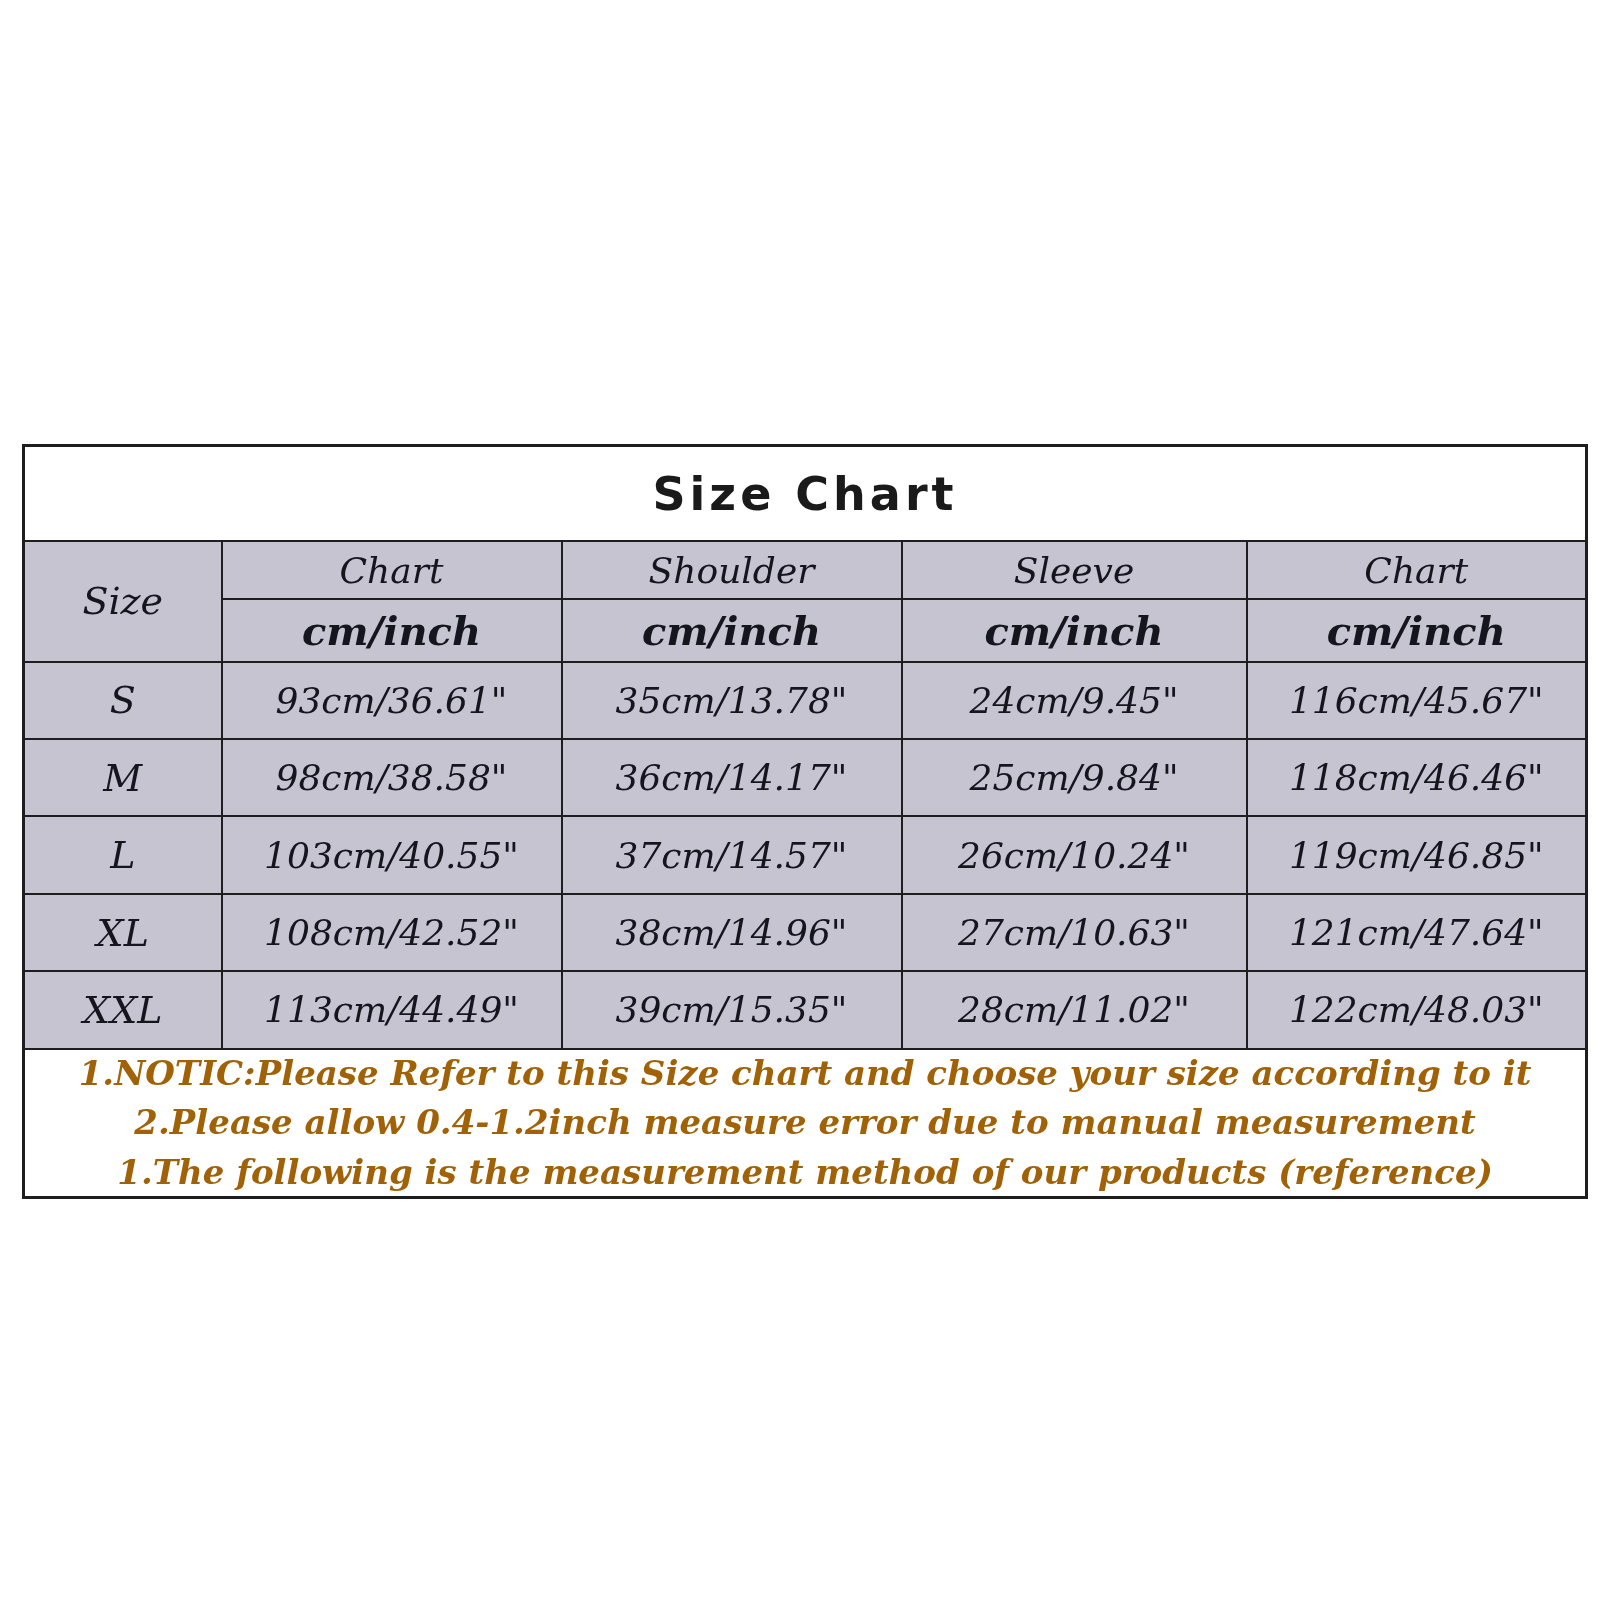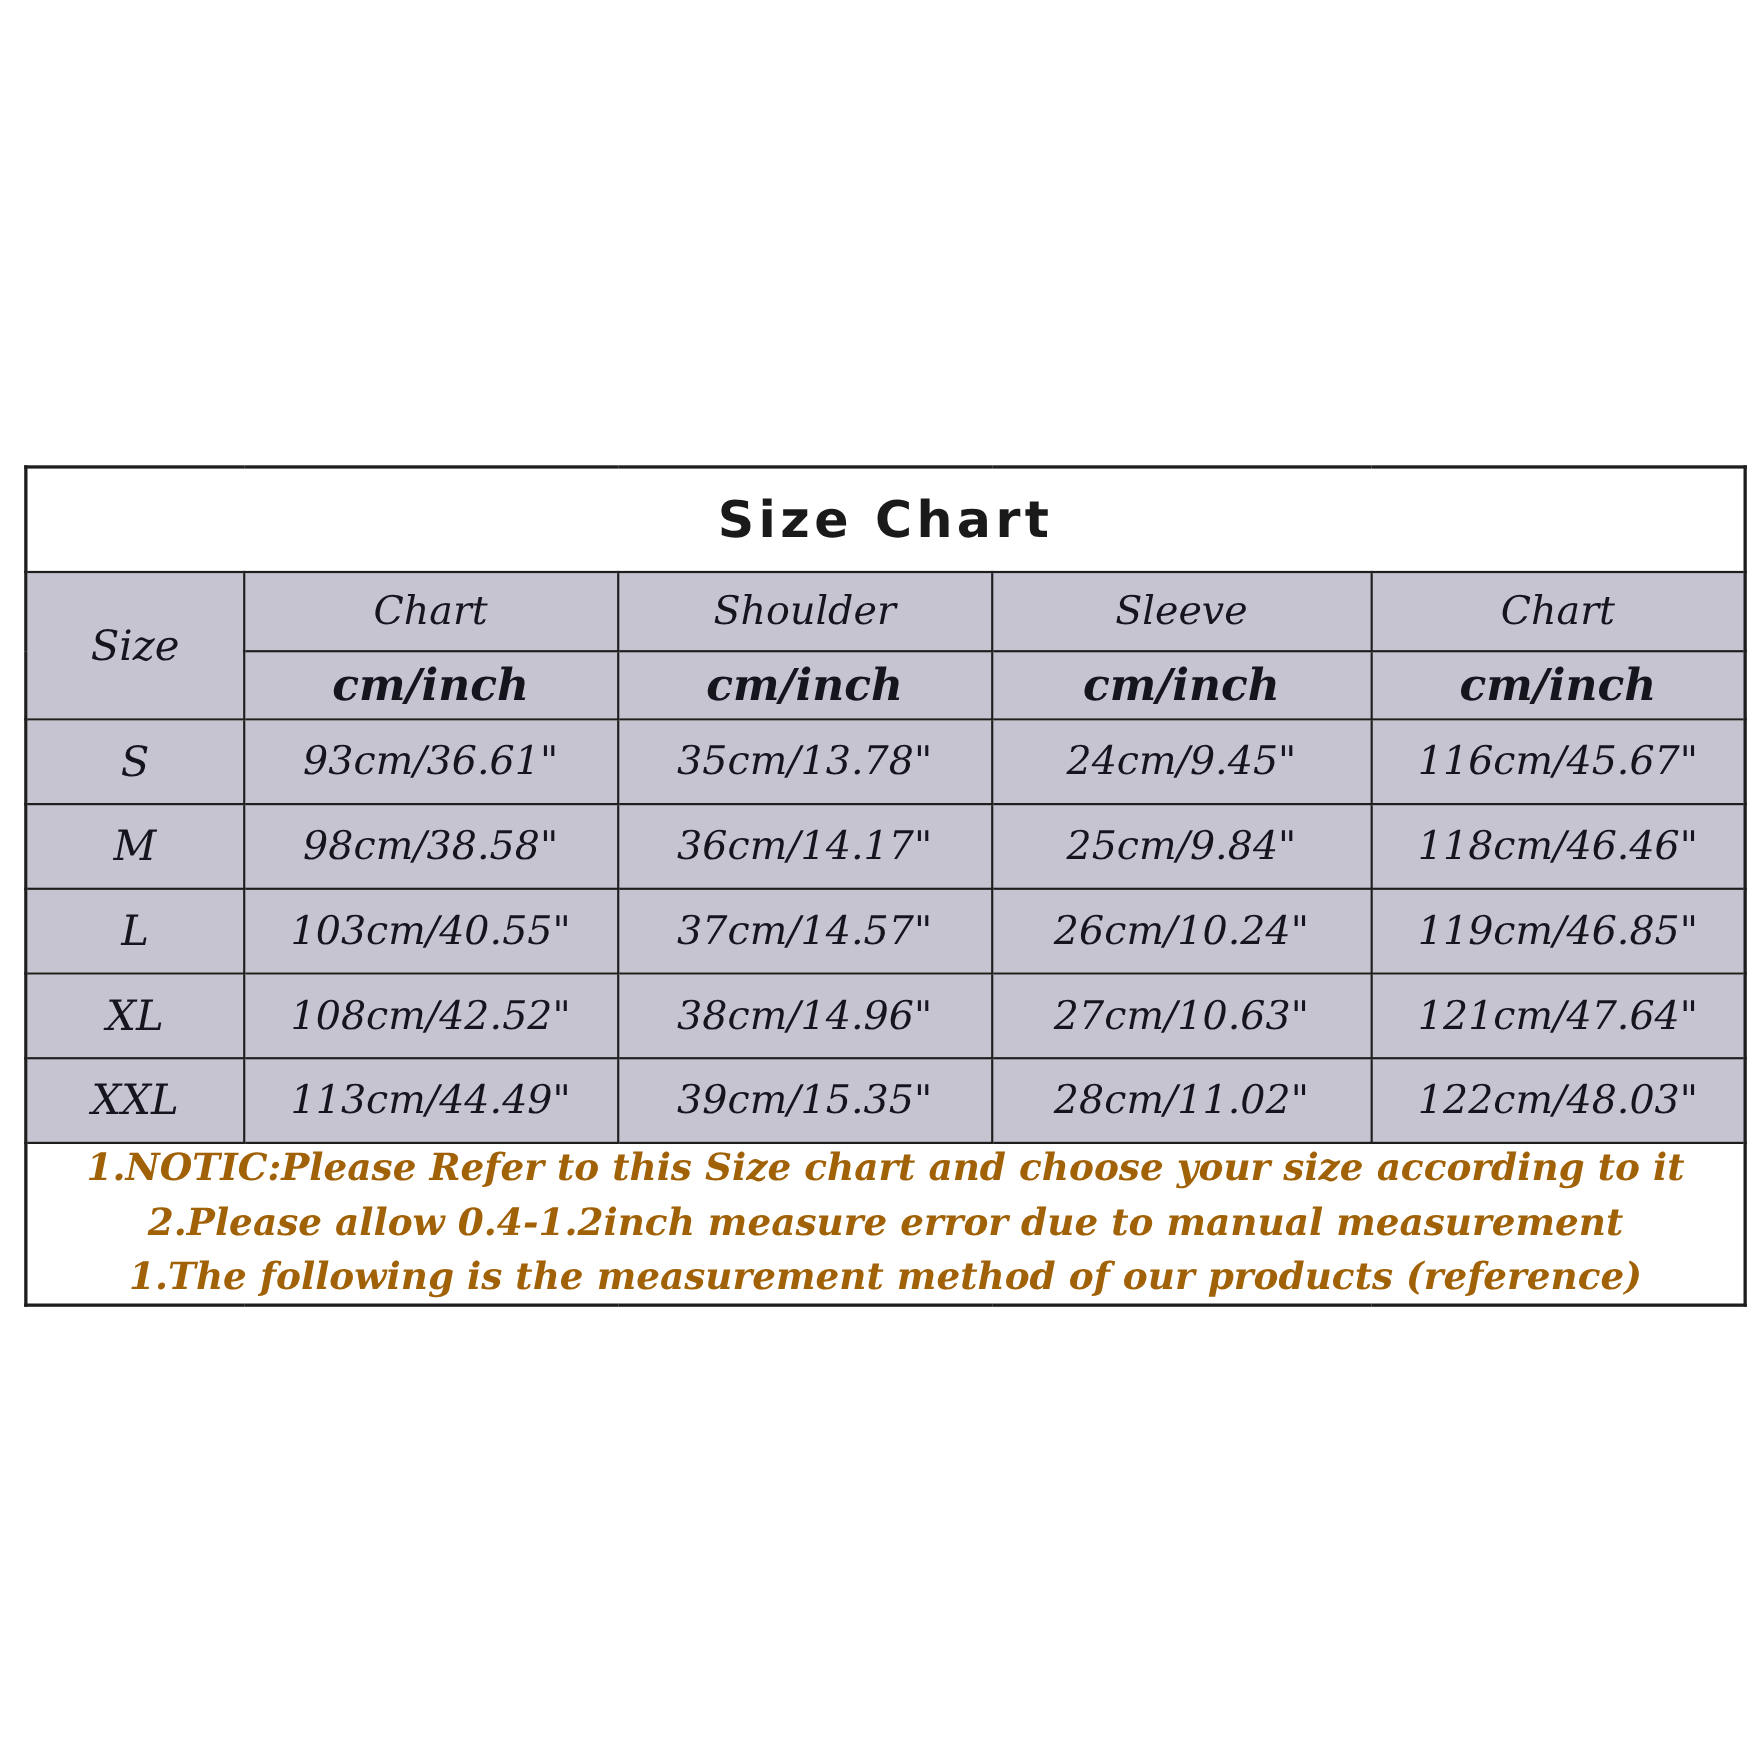--- a/index.html
+++ b/index.html
@@ -10,21 +10,21 @@
   .canvas {
     position: relative;
     width: 1600px;
     height: 1600px;
     background: #ffffff;
     overflow: hidden;
   }
   table.size-chart {
     position: absolute;
     left: 22px;
-    top: 423px;
+    top: 444px;
     width: 1563px;
     height: 755px;
     border-collapse: collapse;
     table-layout: fixed;
     border: 3px solid #1e1e1e;
   }
   table.size-chart td {
     border: 2px solid #1e1e1e;
     text-align: center;
     vertical-align: middle;
@@ -32,21 +32,21 @@
     overflow: hidden;
   }
   
   col.c-size   { width: 198px; }
   col.c-bust   { width: 340px; }
   col.c-shoulder { width: 340px; }
   col.c-sleeve { width: 345px; }
   col.c-length { width: 340px; }
 
   tr.title-row      { height: 95px; }
-  tr.header-row-1   { height: 72px; }
+  tr.header-row-1   { height: 58px; }
   tr.header-row-2   { height: 62px; }
   tr.data-row       { height: 77px; }
   tr.notes-row      { height: 148px; }
 
   td.white-cell { background: #ffffff; }
   td.gray-cell  { background: #c7c4d2; }
 
   .title-text {
     font-family: "DejaVu Sans", sans-serif;
     font-weight: 600;

